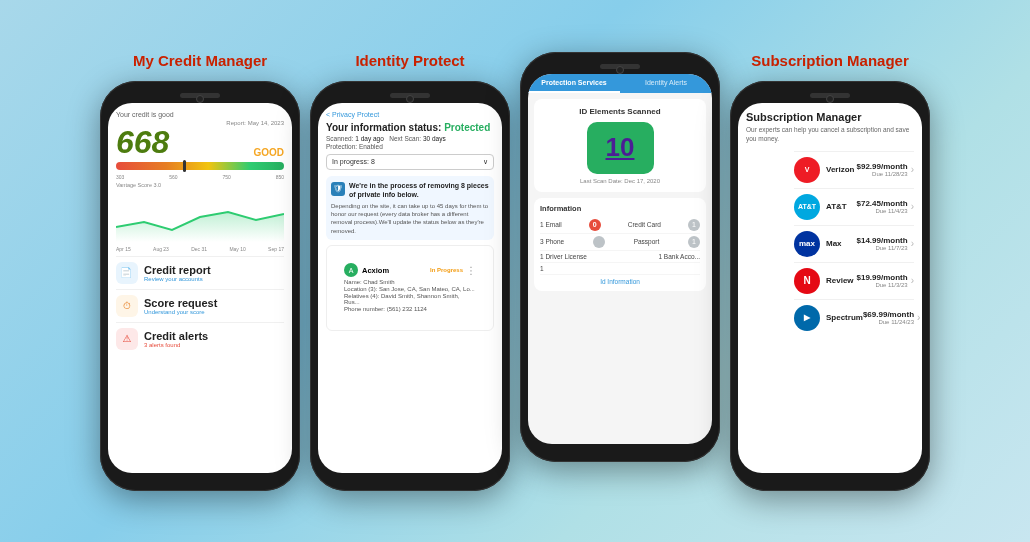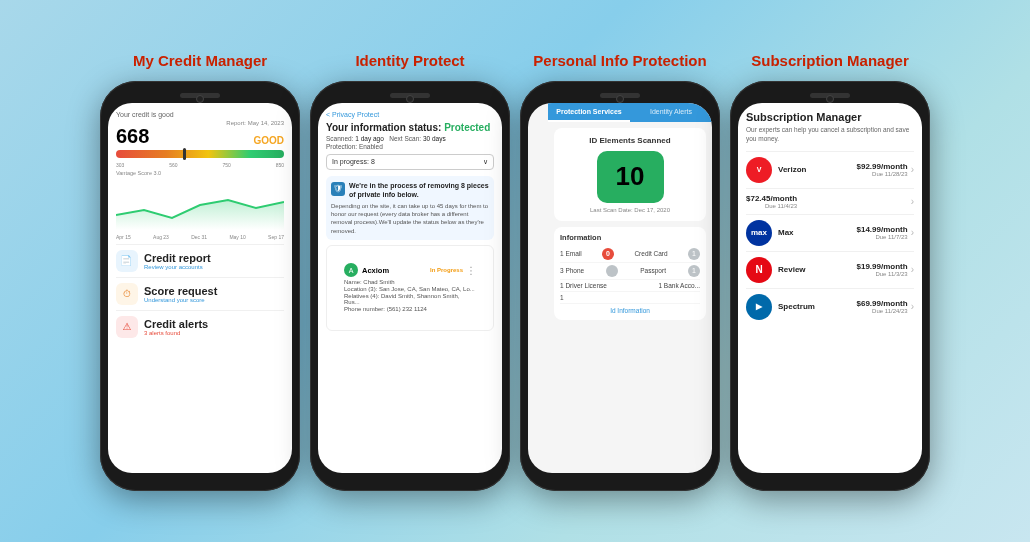--- a/index.html
+++ b/index.html
@@ -59,44 +59,44 @@
       transform: translateX(-50%);
       border: 1px solid #444;
     }
     .phone-screen {
       width: 100%;
       height: 370px;
       background: #fff;
       border-radius: 24px;
       overflow: hidden;
       position: relative;
-      padding-left: 20px;
     }
 
     
     .screen1 {
       background: #fff;
       padding: 8px;
       font-size: 9px;
     }
     .s1-header {
       font-size: 7px;
       color: #666;
       margin-bottom: 2px;
     }
     .s1-report {
       font-size: 6px;
       color: #888;
       text-align: right;
     }
     .s1-score {
-      font-size: 20px;
+      font-size: 32px;
       font-weight: 800;
-      color: #000000;
+      color: #4d7c0f;
       line-height: 1;
+      font-style: italic;
     }
     .s1-good {
       font-size: 10px;
       font-weight: 700;
       color: #f5a623;
       float: right;
       margin-top: 4px;
     }
     .s1-bar {
       height: 8px;
@@ -337,22 +337,23 @@
     .s3-id-number {
       width: 67px;
       height: 52px;
       background: #27ae60;
       border-radius: 10px;
       display: flex;
       align-items: center;
       justify-content: center;
       font-size: 26px;
       font-weight: 800;
-      color: #000000;
+      color: #4c1d95;
       margin: 0 auto 4px auto;
+      text-decoration: underline;
     }
     .s3-scan-date {
       font-size: 6px;
       color: #888;
     }
     .s3-info-section {
       background: white;
       margin: 0 6px 6px 6px;
       border-radius: 8px;
       padding: 6px;
@@ -420,20 +421,21 @@
       color: #666;
       margin-bottom: 8px;
       line-height: 1.4;
     }
     .s4-item {
       display: flex;
       align-items: center;
       justify-content: space-between;
       padding: 5px 0;
       border-top: 1px solid #f0f0f0;
+      margin-left: 48px;
     }
     .s4-logo-area {
       display: flex;
       align-items: center;
       gap: 6px;
       flex: 1;
     }
     .s4-logo {
       width: 26px;
       height: 26px;
@@ -584,21 +586,20 @@
           <div class="s2-detail-row">Name: Chad Smith</div>
           <div class="s2-detail-row">Location (3): San Jose, CA, San Mateo, CA, Lo...</div>
           <div class="s2-detail-row">Relatives (4): David Smith, Shannon Smith, Rus...</div>
           <div class="s2-detail-row">Phone number: (561) 232 1124</div>
         </div>
       </div>
     </div>
   </div>
 
   <div class="phone-section">
-    <div class="phone-title">Personal Info Protection</div>
     <div class="phone-frame">
       <div class="phone-camera"></div>
       <div class="phone-speaker"></div>
       <div class="phone-screen screen3">
         <div class="s3-tabs">
           <div class="s3-tab active">Protection Services</div>
           <div class="s3-tab">Identity Alerts</div>
         </div>
         <div class="s3-id-section">
           <div class="s3-id-title">ID Elements Scanned</div>
@@ -649,20 +650,24 @@
             <div class="s4-name">Verizon</div>
           </div>
           <div class="s4-price-area">
             <div class="s4-price">$92.99/month</div>
             <div class="s4-due">Due 11/28/23</div>
           </div>
           <div class="s4-chevron">›</div>
         </div>
 
         <div class="s4-item">
+          <div class="s4-logo-area">
+            <div class="s4-logo att">AT&amp;T</div>
+            <div class="s4-name">AT&amp;T</div>
+          </div>
           <div class="s4-price-area">
             <div class="s4-price">$72.45/month</div>
             <div class="s4-due">Due 11/4/23</div>
           </div>
           <div class="s4-chevron">›</div>
         </div>
 
         <div class="s4-item">
           <div class="s4-logo-area">
             <div class="s4-logo max">max</div>

